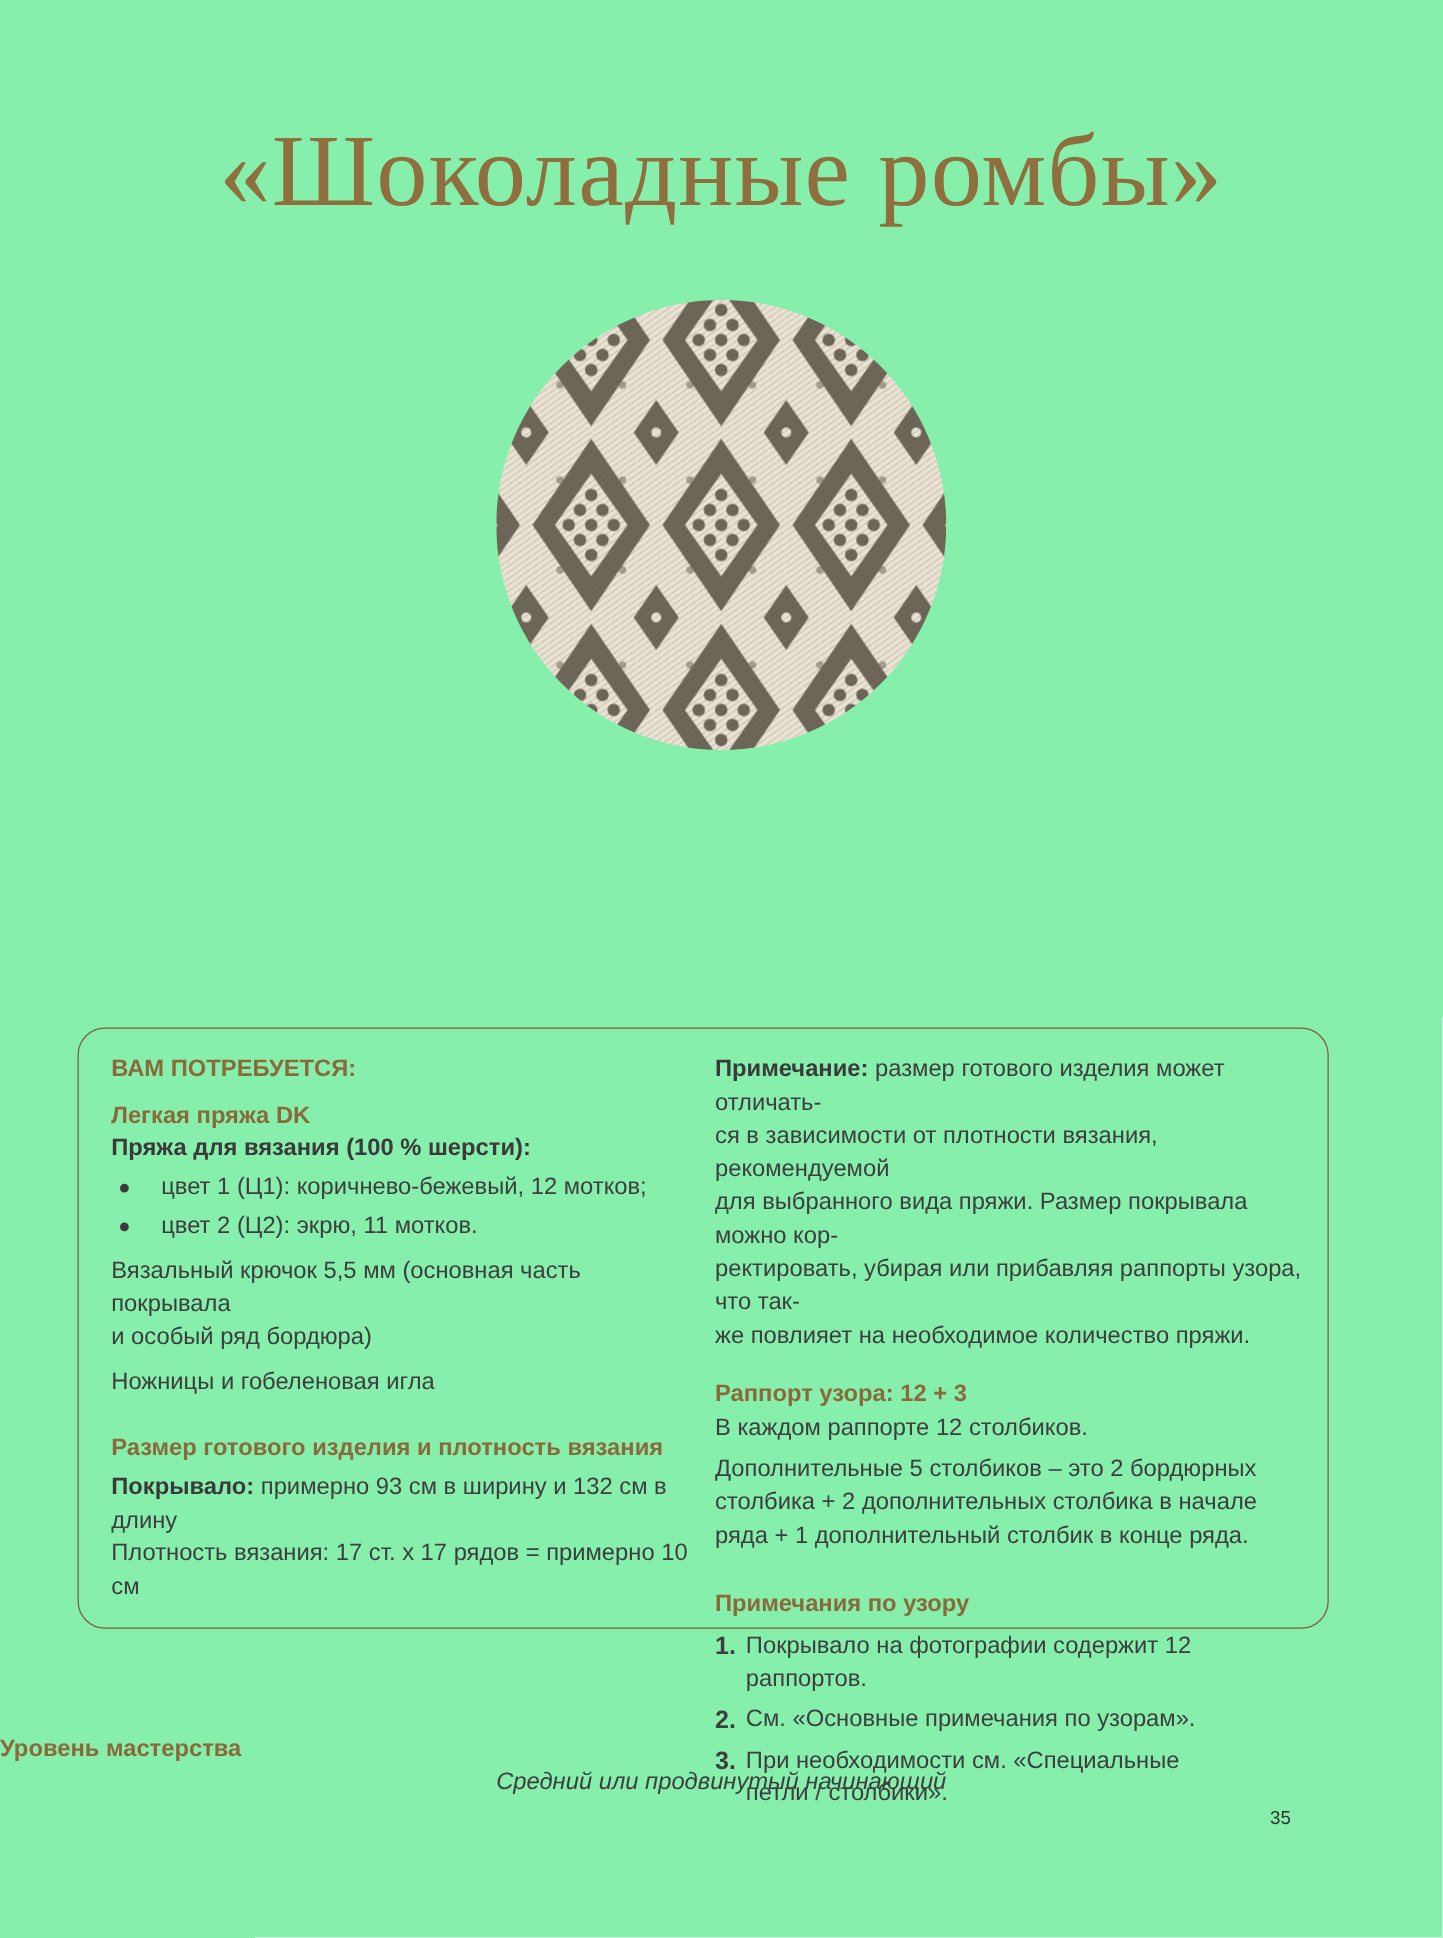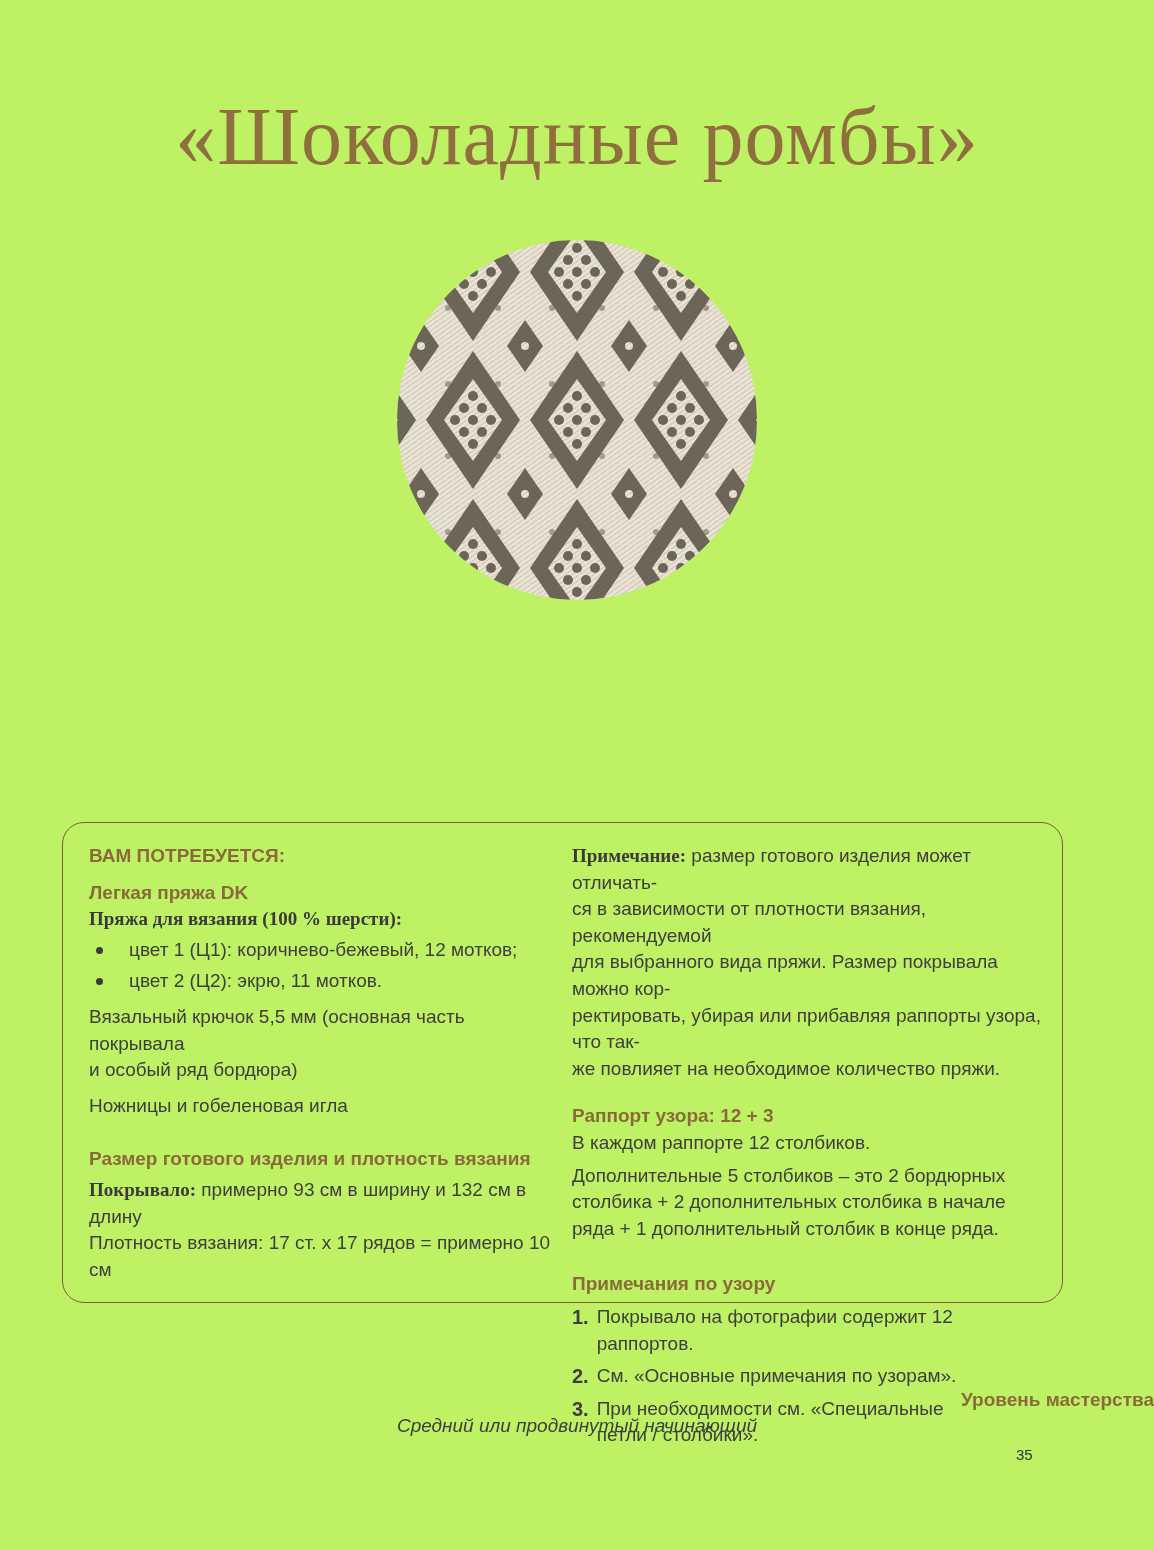--- a/index.html
+++ b/index.html
@@ -1,53 +1,53 @@
 <!DOCTYPE html>
 <html><head>
 <meta charset="utf-8">
 <style>
   html,body{margin:0;padding:0;background:#ffffff;}
   .page{
-    position:relative;width:1154px;height:1550px;background:#bef264;overflow:hidden;
+    position:relative;width:1154px;height:1550px;background:#86efac;overflow:hidden;
     font-family:"Liberation Sans",sans-serif;color:#3e3e3e;
   }
   .title{
     position:absolute;top:84px;left:0;right:0;text-align:center;
     font-family:"Liberation Serif",serif;font-weight:400;
     font-size:82px;letter-spacing:1px;color:#8f6f3e;line-height:1.3;
     white-space:nowrap;
   }
   .photo{position:absolute;left:397px;top:240px;width:360px;height:360px;}
   .infobox{
     position:absolute;left:62px;top:822px;width:1001px;height:481px;
     border:1.5px solid #7c5e37;border-radius:22px;box-sizing:border-box;padding-left:36px;
   }
   .col{position:absolute;top:20px;width:476px;font-size:19px;line-height:1.4;}
   .col-left{left:26px;}
   .col-right{left:509px;}
   .gold{color:#8a6a3b;font-weight:700;}
-  .b{font-weight:700;color:#3a3a3a;font-family:Liberation Serif, serif;}
+  .b{font-weight:700;color:#3a3a3a;}
   p{margin:0;}
   .mb10{margin-bottom:10px;}
   .mb4{margin-bottom:4px;}
   .mb6{margin-bottom:6px;}
   .pre{white-space:pre-line;}
   .bullet-row{display:flex;align-items:flex-start;margin-bottom:5px;gap:14px;}
   .bullet-dot{
     flex:0 0 auto;width:7px;height:7px;border-radius:50%;
     background:#3a3a3a;margin:10px 12px 0 7px;
   }
   .tool{margin-top:9px;}
   .size-section{margin-top:27px;}
   .rapport-section{margin-top:21px;}
   .notes-section{margin-top:29px;}
   .note-item{display:flex;align-items:flex-start;margin-top:6px;}
   .note-num{font-weight:700;margin-right:8px;font-size:20px;line-height:1.33;}
   .footer-heading{
-    position:absolute;top:1389px;left:0;right:0;text-align:right;
+    position:absolute;top:1389px;left:0;right:0;text-align:left;
     font-size:19px;color:#8a6a3b;font-weight:700;
   }
   .footer-text{
     position:absolute;top:1415px;left:0;right:0;text-align:center;
     font-size:19px;color:#3e3e3e;font-style:italic;
   }
   .pagenum{position:absolute;left:1016px;top:1446px;font-size:15px;color:#333;}
 </style>
 </head>
 <body>

